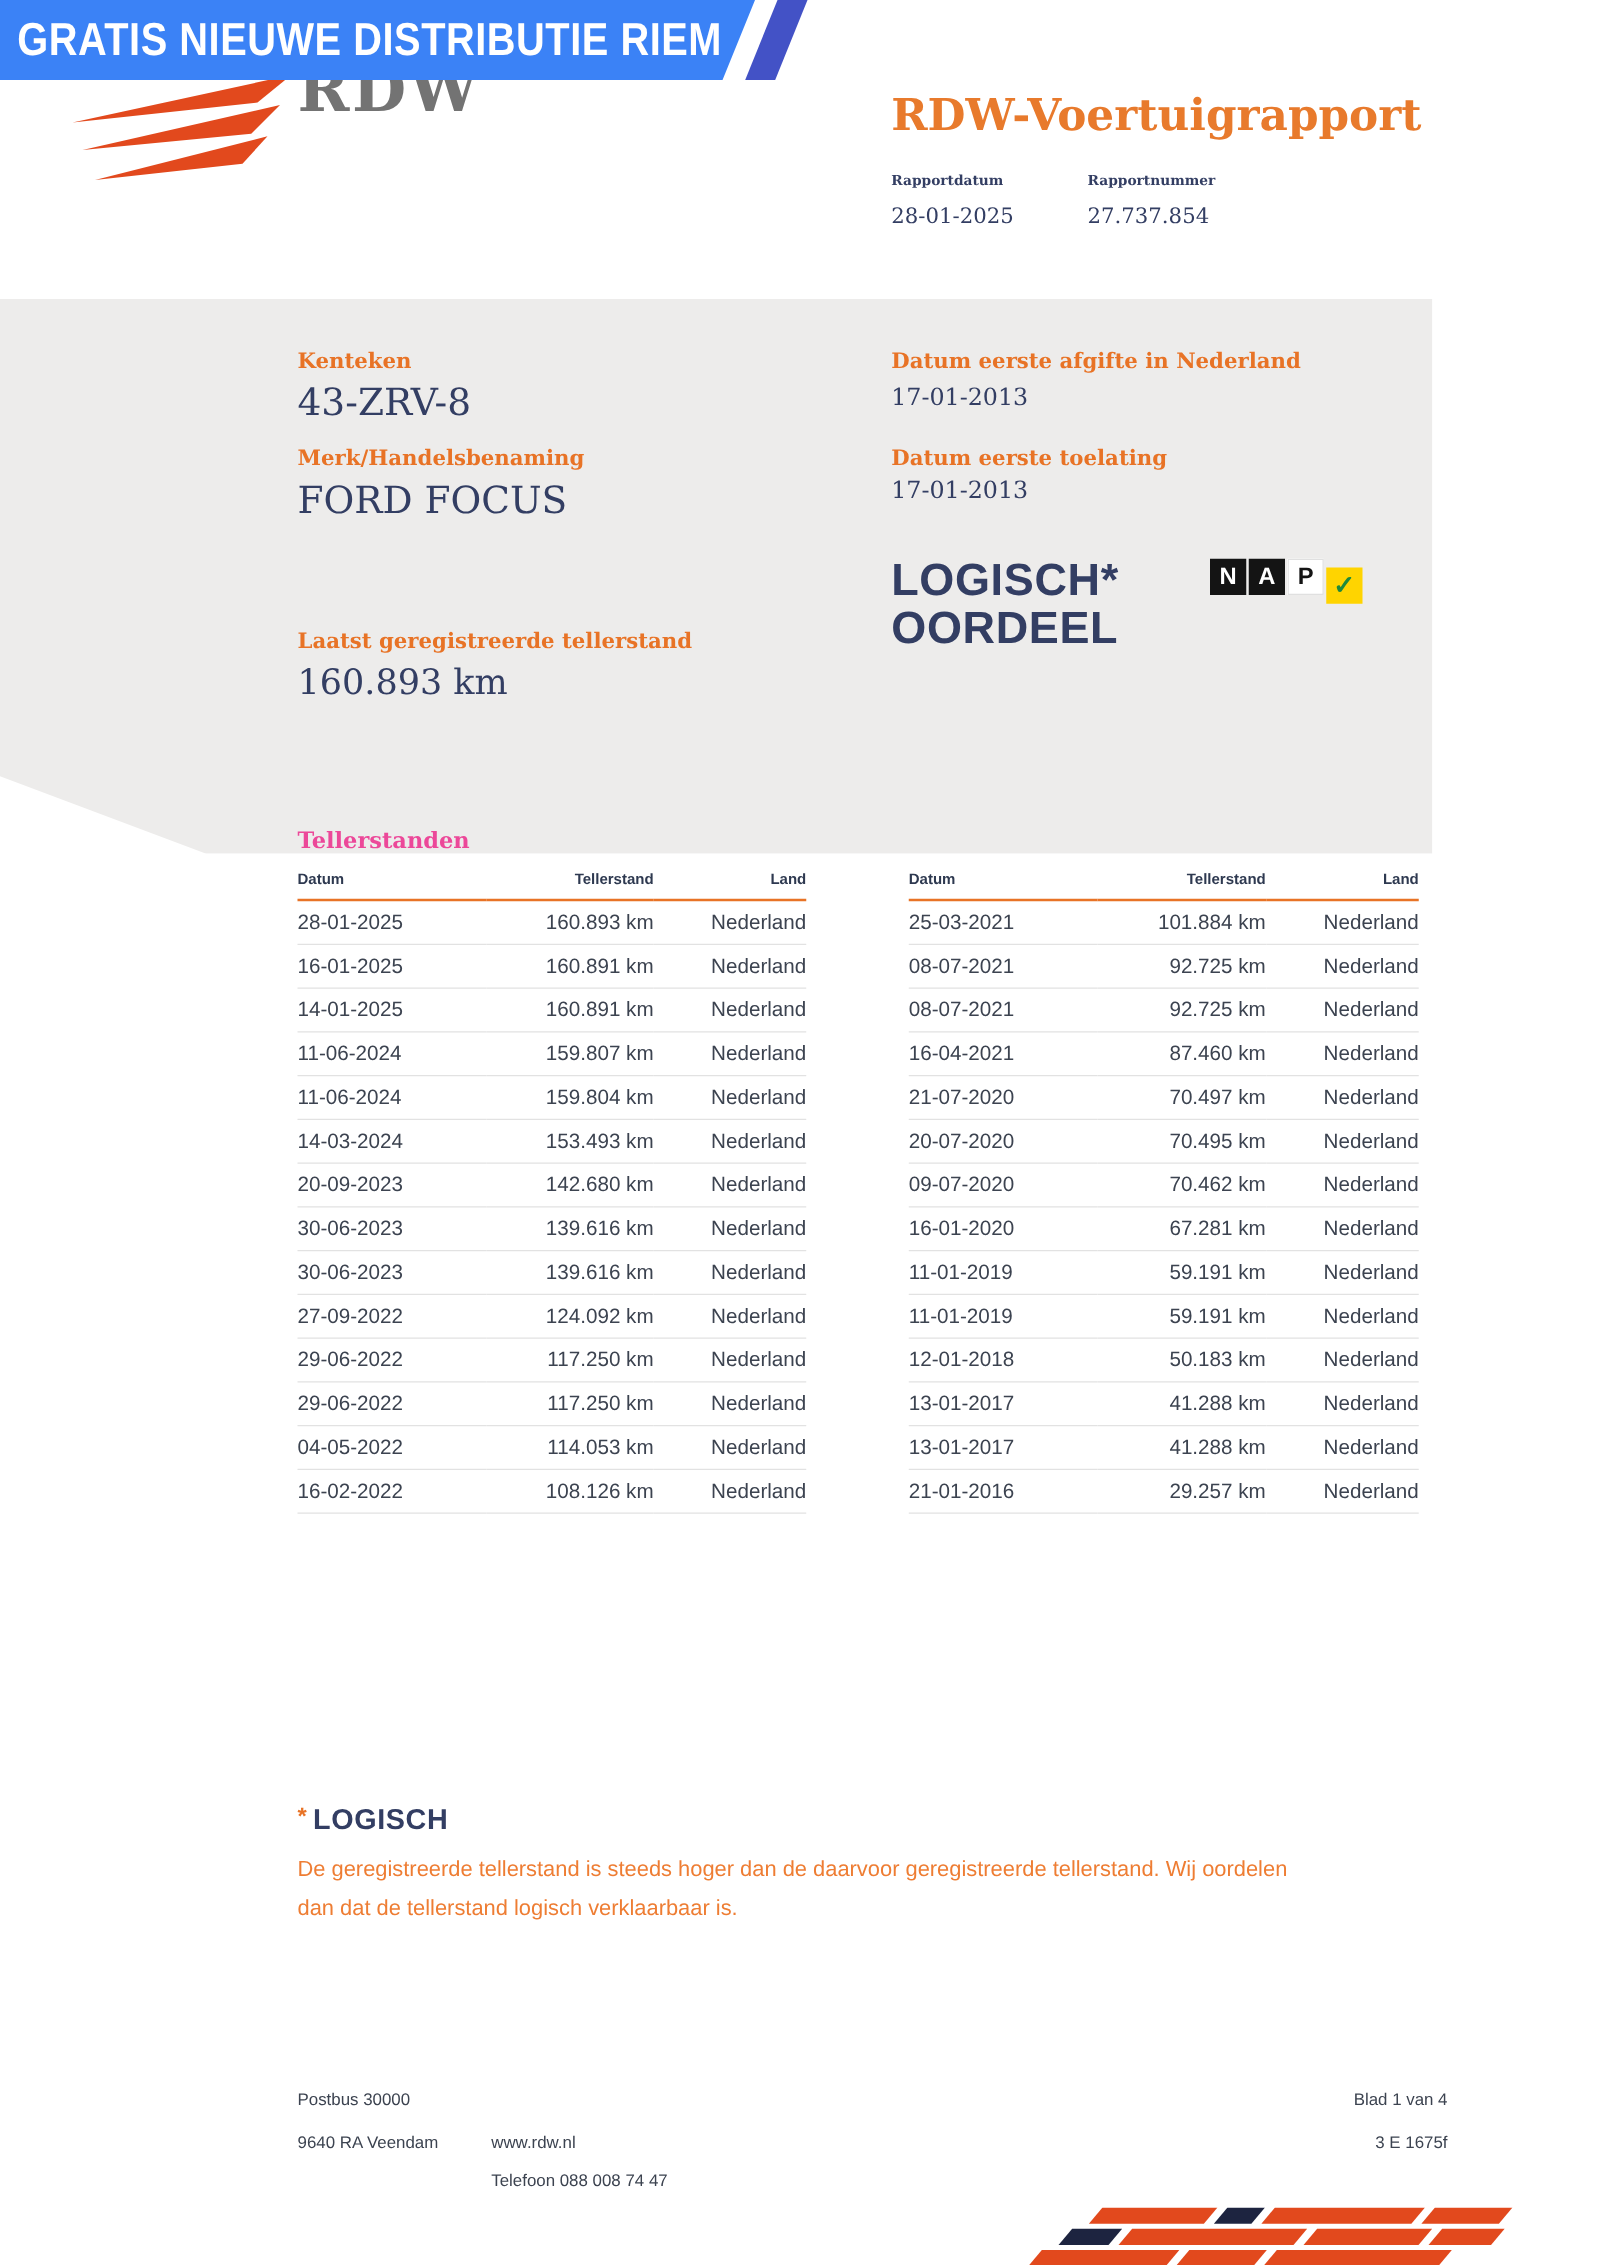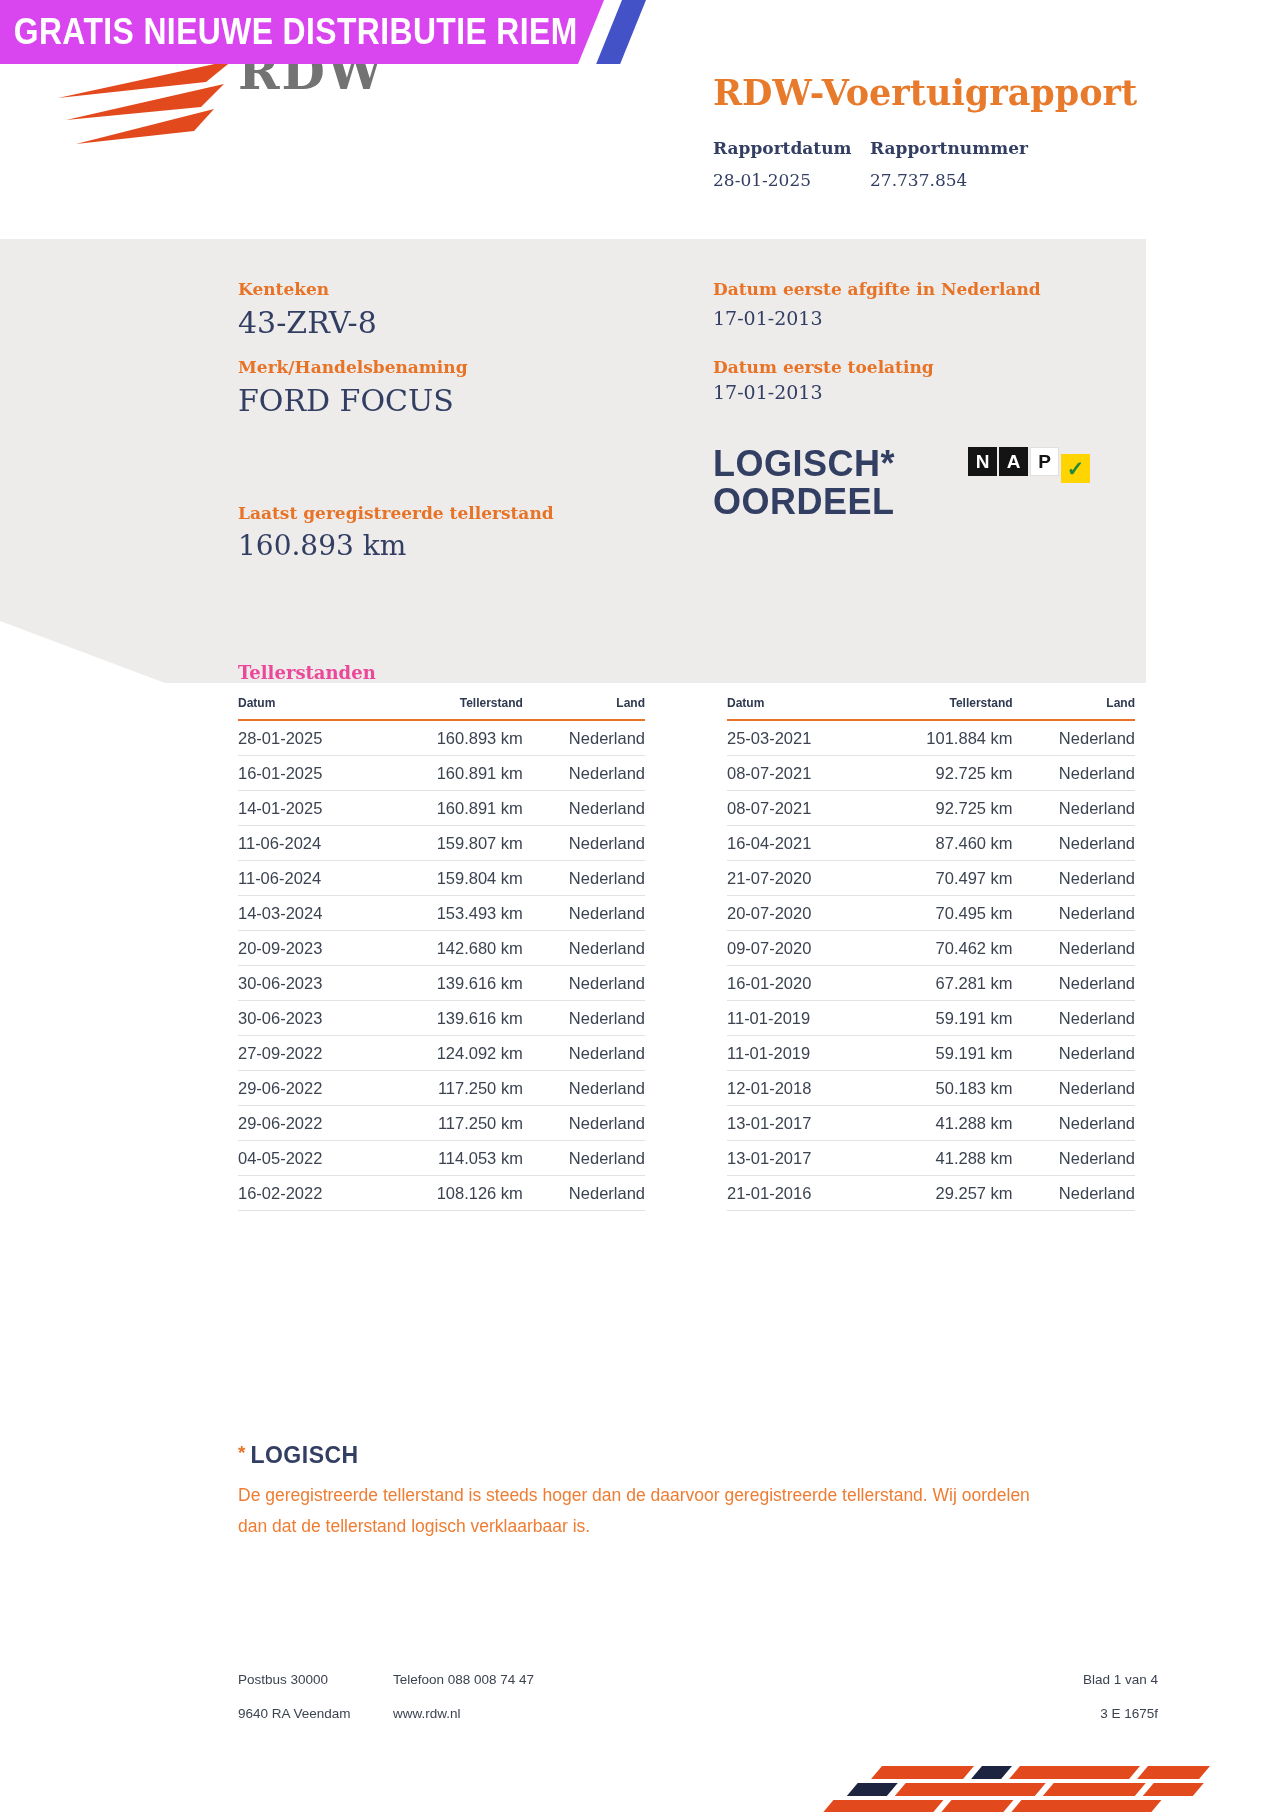--- a/index.html
+++ b/index.html
@@ -2,40 +2,40 @@
 <html><head>
 <meta charset="utf-8">
 <style>
   * { margin:0; padding:0; box-sizing:border-box; }
   html,body { background:#ffffff; }
   body { font-family:"Liberation Sans", sans-serif; }
   .page { position:relative; width:1280px; height:1812px; background:#ffffff; overflow:hidden; margin:0 auto; }
 
   
   .promo { position:absolute; left:0; top:0; width:680px; height:64px; z-index:6; }
-  .promo-orange { position:absolute; left:0; top:0; width:604px; height:64px; background:#d946ef;
+  .promo-orange { position:absolute; left:0; top:0; width:604px; height:64px; background:#3b82f6;
                   clip-path:polygon(0 0, 100% 0, calc(100% - 26px) 100%, 0 100%);
                   display:flex; align-items:center; }
   .promo-text { color:#ffffff; font-weight:bold; font-size:37px; padding-left:16px; white-space:nowrap;
                 transform:scaleX(0.86); transform-origin:left center; letter-spacing:0.5px; }
   .promo-blue { position:absolute; left:622px; top:0; width:24px; height:64px; background:#4352c6;
                 transform:skewX(-22deg); transform-origin:0 0; }
 
   
   .logo-mark { position:absolute; left:58px; top:60px; z-index:1; }
   .logo-text { position:absolute; left:238px; top:42px; z-index:1; font-family:"DejaVu Serif", serif;
                font-weight:bold; font-size:50px; color:#737373; letter-spacing:2px; }
 
   
   .report-title { position:absolute; left:713px; top:72px; font-family:"DejaVu Serif", serif;
                   font-weight:bold; font-size:35px; color:#e87a2c; }
   .report-meta { position:absolute; left:713px; top:138px; display:flex; }
   .meta-col { margin-right:26px; }
   .meta-col.first { width:131px; margin-right:26px; }
-  .meta-label { font-family:"DejaVu Serif", serif; font-weight:bold; font-size:17px; color:#333e63; }
+  .meta-label { font-family:"DejaVu Serif", serif; font-weight:bold; font-size:11px; color:#333e63; }
   .meta-value { font-family:"DejaVu Serif", serif; font-size:17px; color:#333e63; margin-top:12px; }
 
   
   .vehicle-panel { position:absolute; left:0; top:239px; width:1146px; height:444px; background:#edeceb;
                    clip-path:polygon(0 0, 100% 0, 100% 100%, 165px 100%, 0 calc(100% - 62px)); }
   .p-label { position:absolute; font-family:"DejaVu Serif", serif; font-weight:bold; font-size:17px; color:#e87326; }
   .p-value-lg { position:absolute; font-family:"DejaVu Serif", serif; font-size:30px; color:#333e63; }
   .p-value-md { position:absolute; font-family:"DejaVu Serif", serif; font-size:28px; color:#333e63; }
   .p-value-sm { position:absolute; font-family:"DejaVu Serif", serif; font-size:19px; color:#333e63; }
   .oordeel { position:absolute; left:713px; top:206px; font-weight:bold; font-size:36px; color:#333e63;
@@ -64,21 +64,21 @@
   .footnote-title { position:absolute; left:238px; top:1442px; font-size:23px; font-weight:bold; }
   .footnote-star { color:#e87326; font-size:19px; vertical-align:4px; margin-right:5px; }
   .footnote-word { color:#333e63; letter-spacing:0.5px; }
   .footnote-body { position:absolute; left:238px; top:1480px; width:820px; font-size:17.5px;
                    color:#ee7d33; line-height:31px; }
 
   
   .footer-item { position:absolute; font-size:13.5px; color:#3c4350; }
   .f-postbus { left:238px; top:1672px; }
   .f-city { left:238px; top:1706px; }
-  .f-phone { left:393px; top:1672px; }
+  .f-phone { left:393px; top:1737px; }
   .f-web { left:393px; top:1706px; text-decoration:none; color:#3c4350; }
   .f-page { top:1672px; right:122px; }
   .f-code { top:1706px; right:122px; }
 
   
   .bottom-stripes { position:absolute; right:48px; bottom:0; }
 </style>
 </head>
 <body>
 

